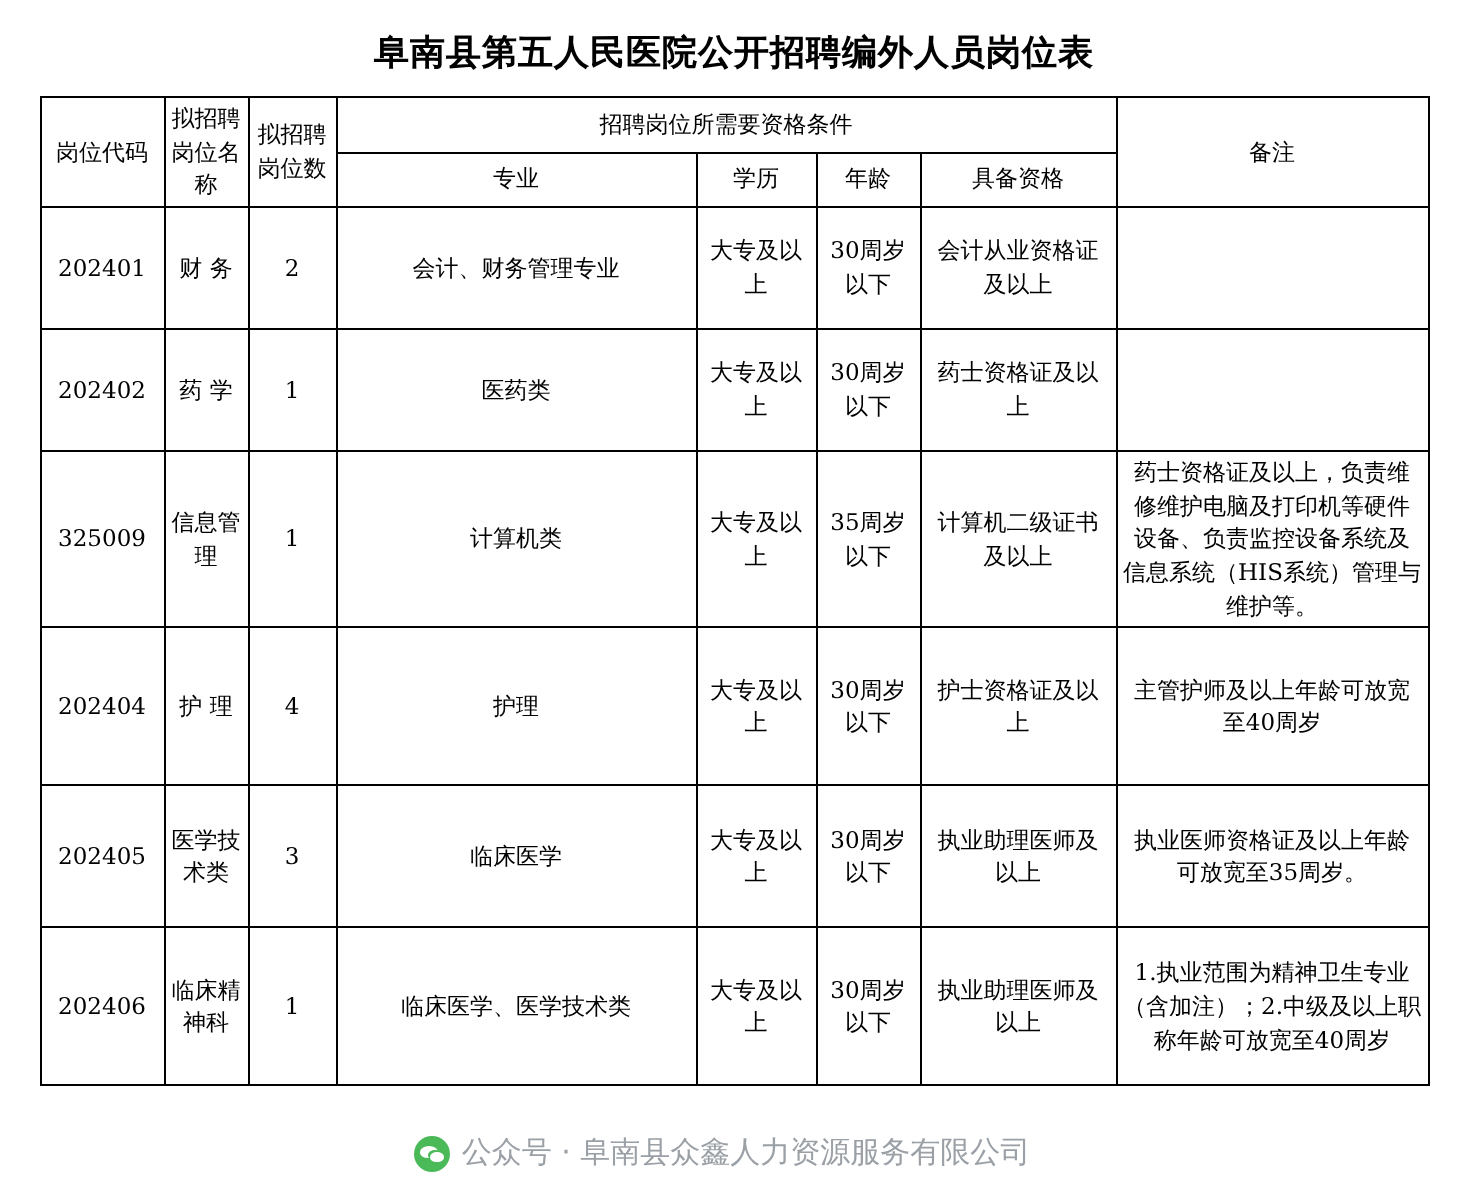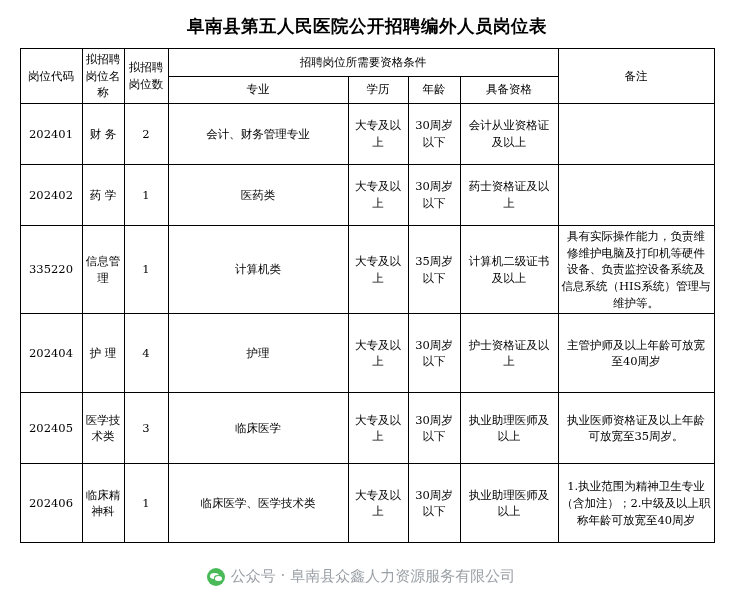--- a/index.html
+++ b/index.html
@@ -164,28 +164,28 @@
         <td>202402</td>
         <td>药 学</td>
         <td>1</td>
         <td>医药类</td>
         <td>大专及以上</td>
         <td>30周岁以下</td>
         <td>药士资格证及以上</td>
         <td class="note-cell"></td>
       </tr>
       <tr class="row-xtall">
-        <td>335220</td>
+        <td>325009</td>
         <td>信息管理</td>
         <td>1</td>
         <td>计算机类</td>
         <td>大专及以上</td>
         <td>35周岁以下</td>
         <td>计算机二级证书及以上</td>
-        <td class="note-cell">具有实际操作能力，负责维修维护电脑及打印机等硬件设备、负责监控设备系统及信息系统（HIS系统）管理与维护等。</td>
+        <td class="note-cell">药士资格证及以上，负责维修维护电脑及打印机等硬件设备、负责监控设备系统及信息系统（HIS系统）管理与维护等。</td>
       </tr>
       <tr class="row-xtall">
         <td>202404</td>
         <td>护 理</td>
         <td>4</td>
         <td>护理</td>
         <td>大专及以上</td>
         <td>30周岁以下</td>
         <td>护士资格证及以上</td>
         <td class="note-center">主管护师及以上年龄可放宽至40周岁</td>

